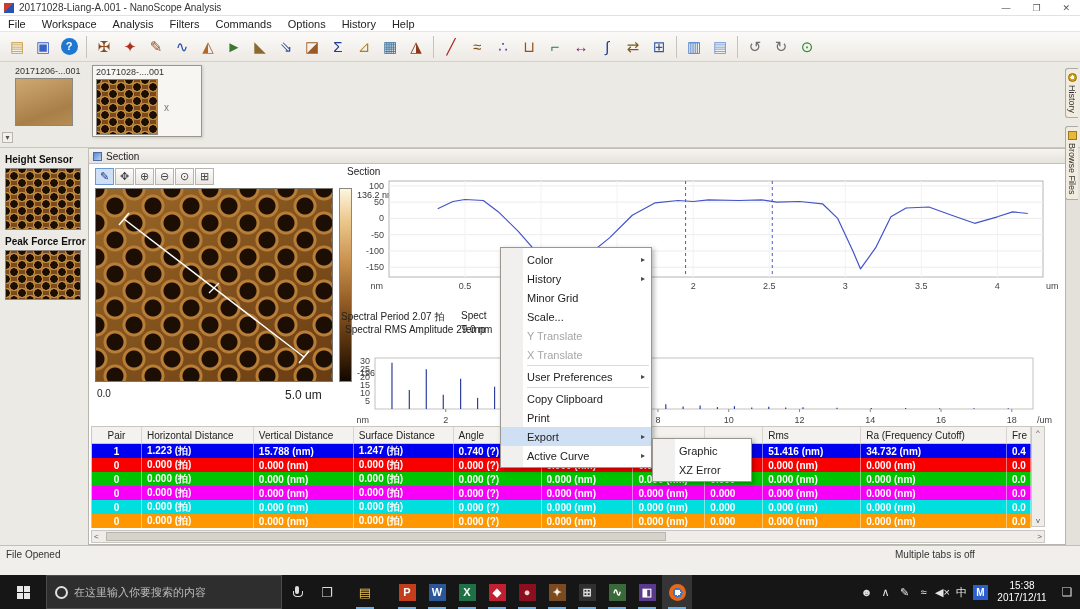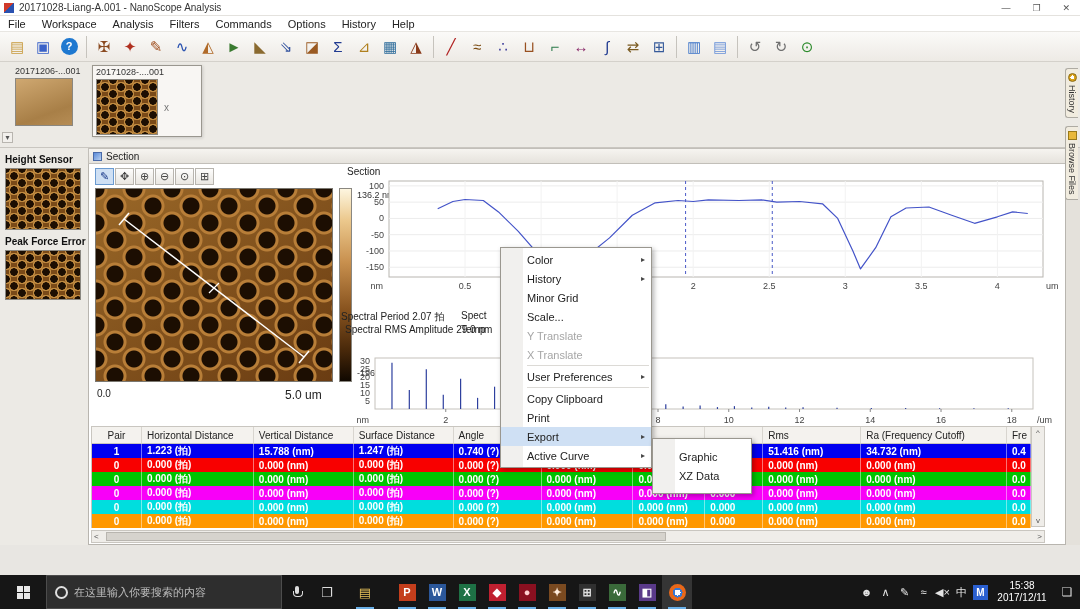--- a/index.html
+++ b/index.html
@@ -134,21 +134,21 @@
   .tk-clock{width:64px;text-align:center;font-size:10px;line-height:1.25;color:#fff;display:flex;flex-direction:column;justify-content:center}
   .tk-action{width:26px;display:flex;align-items:center;justify-content:center;font-size:12px;color:#ddd}
 
   
   .ctxmenu{position:absolute;left:500px;top:247px;width:152px;background:linear-gradient(to right,#f1f0ee 0,#f1f0ee 22px,#fff 22px);border:1px solid #9a978f;box-shadow:2px 2px 5px rgba(0,0,0,.3);padding:2px 0;z-index:50}
   .cm-item{height:19px;display:flex;align-items:center;padding:0 8px 0 26px;font-size:11px;color:#222;position:relative}
   .cm-item.dis{color:#a6a6a6}
   .cm-item.hl{background:#cfe0f4}
   .cm-arrow{position:absolute;right:6px;font-size:8px;color:#444}
   .cm-sep{height:1px;background:#dcdad6;margin:1px 2px 1px 26px}
-  .ctxsubmenu{position:absolute;left:652px;top:438px;width:100px;background:linear-gradient(to right,#f1f0ee 0,#f1f0ee 22px,#fff 22px);border:1px solid #9a978f;box-shadow:2px 2px 5px rgba(0,0,0,.3);padding:8px 0;z-index:51}
+  .ctxsubmenu{position:absolute;left:652px;top:438px;width:100px;background:linear-gradient(to right,#f1f0ee 0,#f1f0ee 22px,#fff 22px);border:1px solid #9a978f;box-shadow:2px 2px 5px rgba(0,0,0,.3);padding:2px 0;z-index:51}
 </style>
 </head>
 <body>
 
 <div id="screen">
 
   <div class="titlebar">
     <div class="app-ico"></div>
     <span class="title-text">20171028-Liang-A.001 - NanoScope Analysis</span>
     <div class="win-controls">
@@ -541,20 +541,24 @@
       <div class="side-tab">
         <div class="side-tab-ico ico-clock"></div>
         <span>History</span>
       </div>
       <div class="side-tab">
         <div class="side-tab-ico ico-folder"></div>
         <span>Browse Files</span>
       </div>
     </div>
 
+  <div class="statusbar">
+    <span class="sb-left">File Opened</span>
+    <span class="sb-right">Multiple tabs is off</span>
+  </div>
 
   <div class="taskbar">
     <div class="tk-start">
       <div class="win-logo">
           <i></i>
           <i></i>
           <i></i>
           <i></i>
         </div>
     </div>
@@ -668,16 +672,16 @@
         <span>Export</span>
         <span class="cm-arrow">▸</span>
       </div>
       <div class="cm-item">
         <span>Active Curve</span>
         <span class="cm-arrow">▸</span>
       </div>
     </div>
   <div class="ctxsubmenu" id="ctxsubmenu">
       <div class="cm-item">Graphic</div>
-      <div class="cm-item">XZ Data</div>
+      <div class="cm-item">XZ Error</div>
     </div>
 
 </div>
 
 </body></html>

